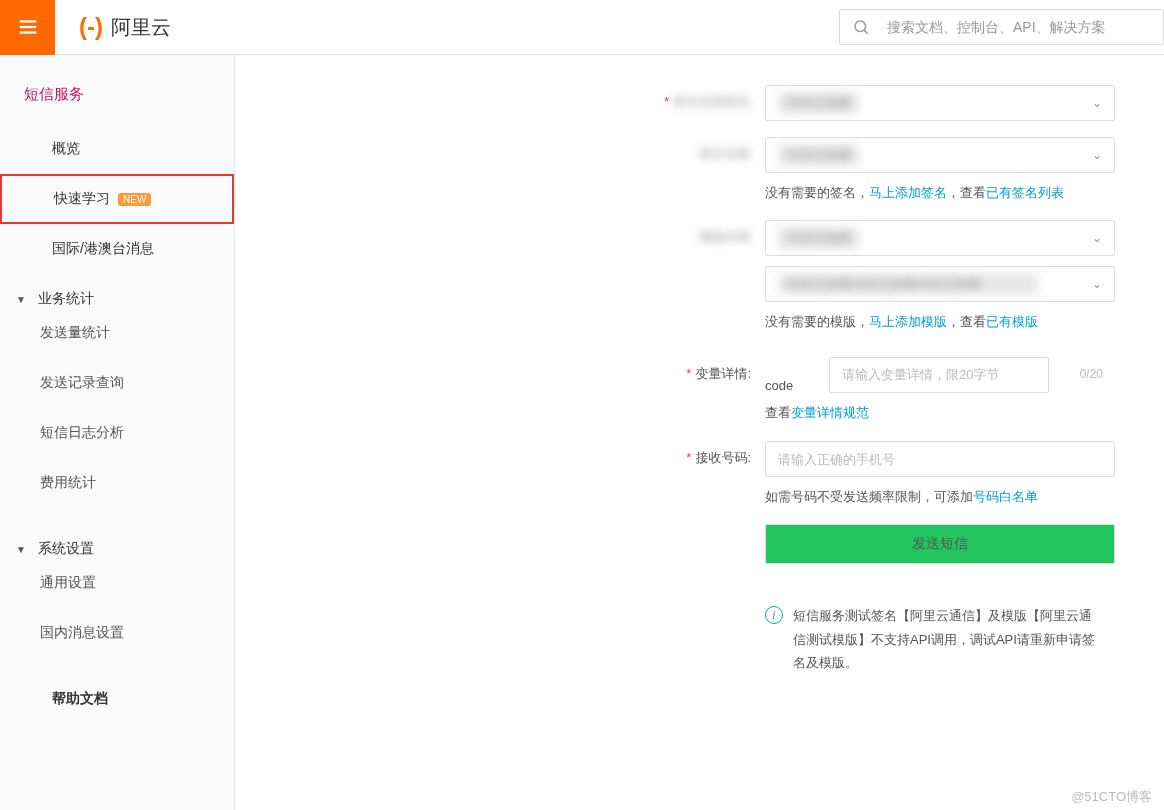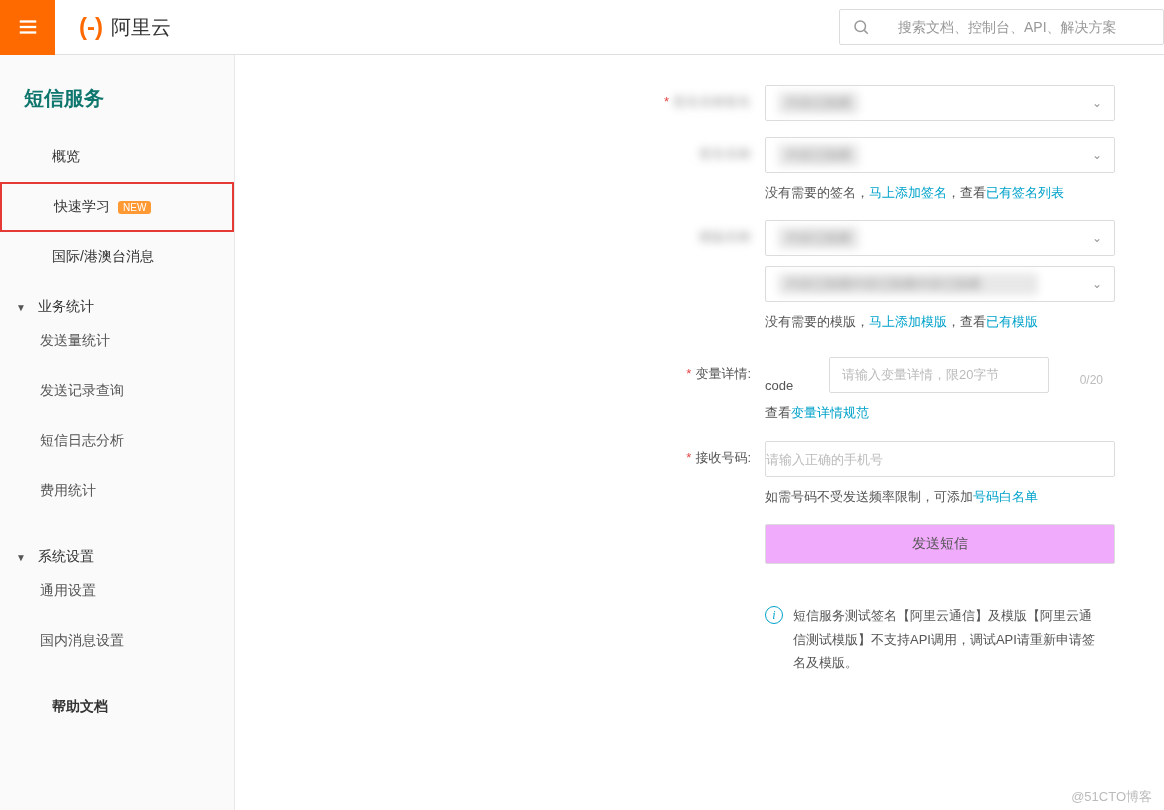--- a/index.html
+++ b/index.html
@@ -53,21 +53,21 @@
       font-weight: 500;
     }
     .search-box {
       margin-left: auto;
       width: 325px;
       height: 36px;
       border: 1px solid #dcdcdc;
       display: flex;
       align-items: center;
       padding: 0 12px;
-      gap: 28px;
+      gap: 17px;
       border-radius: 2px;
     }
     .search-box svg {
       width: 18px;
       height: 18px;
       color: #999;
       flex-shrink: 0;
     }
     .search-box input {
       border: none;
@@ -85,23 +85,23 @@
     }
     .sidebar {
       width: 235px;
       background: #fafafa;
       border-right: 1px solid #e8e8e8;
       padding-top: 0;
       overflow-y: auto;
     }
     .sidebar-title {
       padding: 30px 24px 20px;
-      font-size: 20px;
-      font-weight: 700;
-      color: #0f766e;
+      font-size: 15px;
+      font-weight: 400;
+      color: #be185d;
     }
     .sidebar-item {
       padding: 0 24px 0 52px;
       height: 50px;
       display: flex;
       align-items: center;
       font-size: 14px;
       color: #333;
       cursor: pointer;
       position: relative;
@@ -233,49 +233,49 @@
       padding: 0 50px 0 12px;
       font-size: 13px;
       outline: none;
     }
     .code-input::placeholder {
       color: #bbb;
     }
     .code-count {
       position: absolute;
       right: 12px;
-      top: 16px;
+      top: 10px;
       font-size: 12px;
       color: #bbb;
     }
     .phone-input {
       width: 350px;
       height: 36px;
       border: 1px solid #dcdcdc;
       border-radius: 2px;
-      padding: 0 0;
+      padding: 0 12px;
       font-size: 13px;
       outline: none;
     }
     .phone-input::placeholder {
       color: #bbb;
     }
     .btn {
       width: 350px;
       height: 40px;
       display: flex;
       align-items: center;
       justify-content: center;
       font-size: 14px;
       cursor: pointer;
       border-radius: 2px;
     }
     .btn-outline {
       border: 1px solid #dcdcdc;
-      background: #f0abfc;
+      background: #22c55e;
       color: #555;
     }
     .btn-primary {
       background: #00c1de;
       color: #fff;
       border: none;
     }
     .api-demo-wrap {
       border: 3px solid #e53935;
       padding: 10px;

